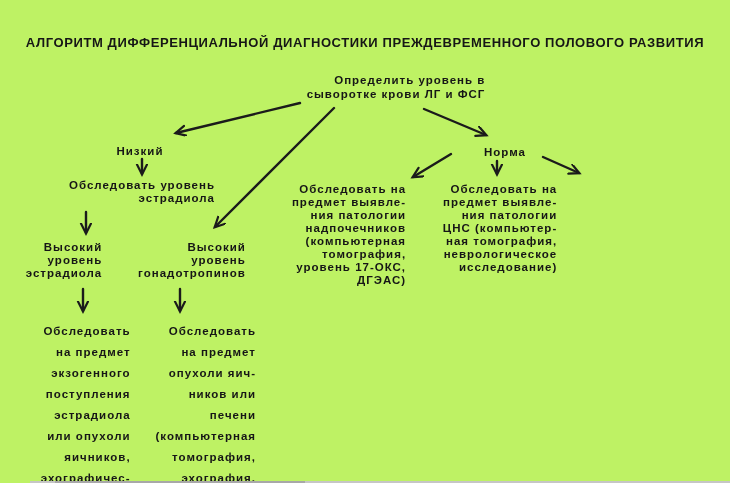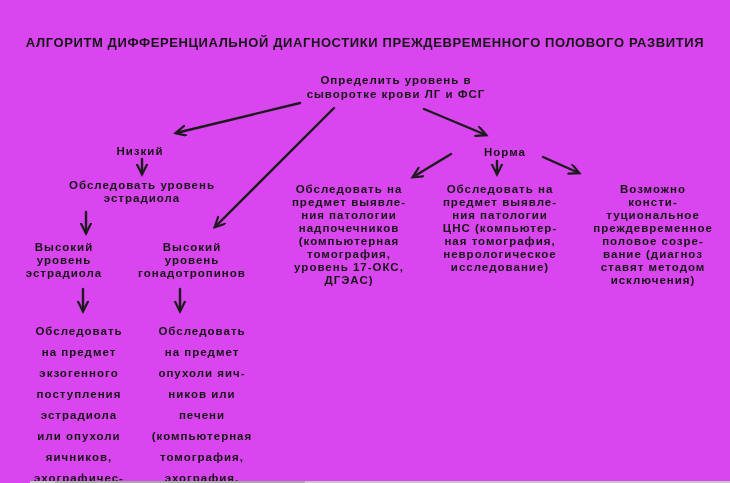--- a/index.html
+++ b/index.html
@@ -3,21 +3,21 @@
 <meta charset="utf-8">
 <style>
   html,body { margin:0; padding:0; }
   body {
     font-family: "Liberation Sans", "DejaVu Sans", sans-serif;
     background:#e9e9e7;
   }
   .stage {
     position:relative;
     width:730px; height:483px;
-    background:#d946ef;
+    background:#bef264;
     overflow:hidden;
     color:#1a1a1a;
   }
   .title {
     position:absolute; left:0; right:0; top:35px;
     text-align:center;
     font-size:13px; font-weight:bold;
     letter-spacing:0.6px;
     color:#161616;
   }
@@ -25,21 +25,21 @@
     position:absolute; left:0; right:0; top:51px;
     text-align:center;
     font-size:11.5px; font-weight:bold;
     letter-spacing:0.4px;
     color:#161616;
   }
   .node {
     position:absolute;
     transform:translateX(-50%);
     white-space:pre-line;
-    text-align:center;
+    text-align:right;
     font-size:11.5px;
     font-weight:bold;
     line-height:13px;
     letter-spacing:1px;
     color:#161616;
   }
   .node.tall { line-height:21px; }
   .node.root { line-height:13.5px; }
   svg.arrows {
     position:absolute; left:0; top:0;
@@ -133,24 +133,17 @@
 ДГЭАС)</div>
 
   <div class="node" style="left:500px; top:183px;">Обследовать на
 предмет выявле-
 ния патологии
 ЦНС (компьютер-
 ная томография,
 неврологическое
 исследование)</div>
 
-  <div class="node" style="left:653px; top:183px;">Возможно консти-
-туциональное
-преждевременное
-половое созре-
-вание (диагноз
-ставят методом
-исключения)</div>
 
   <div class="scan-edge"></div>
   <div class="scan-edge-dark"></div>
 
 </div>
 
 </body></html>

